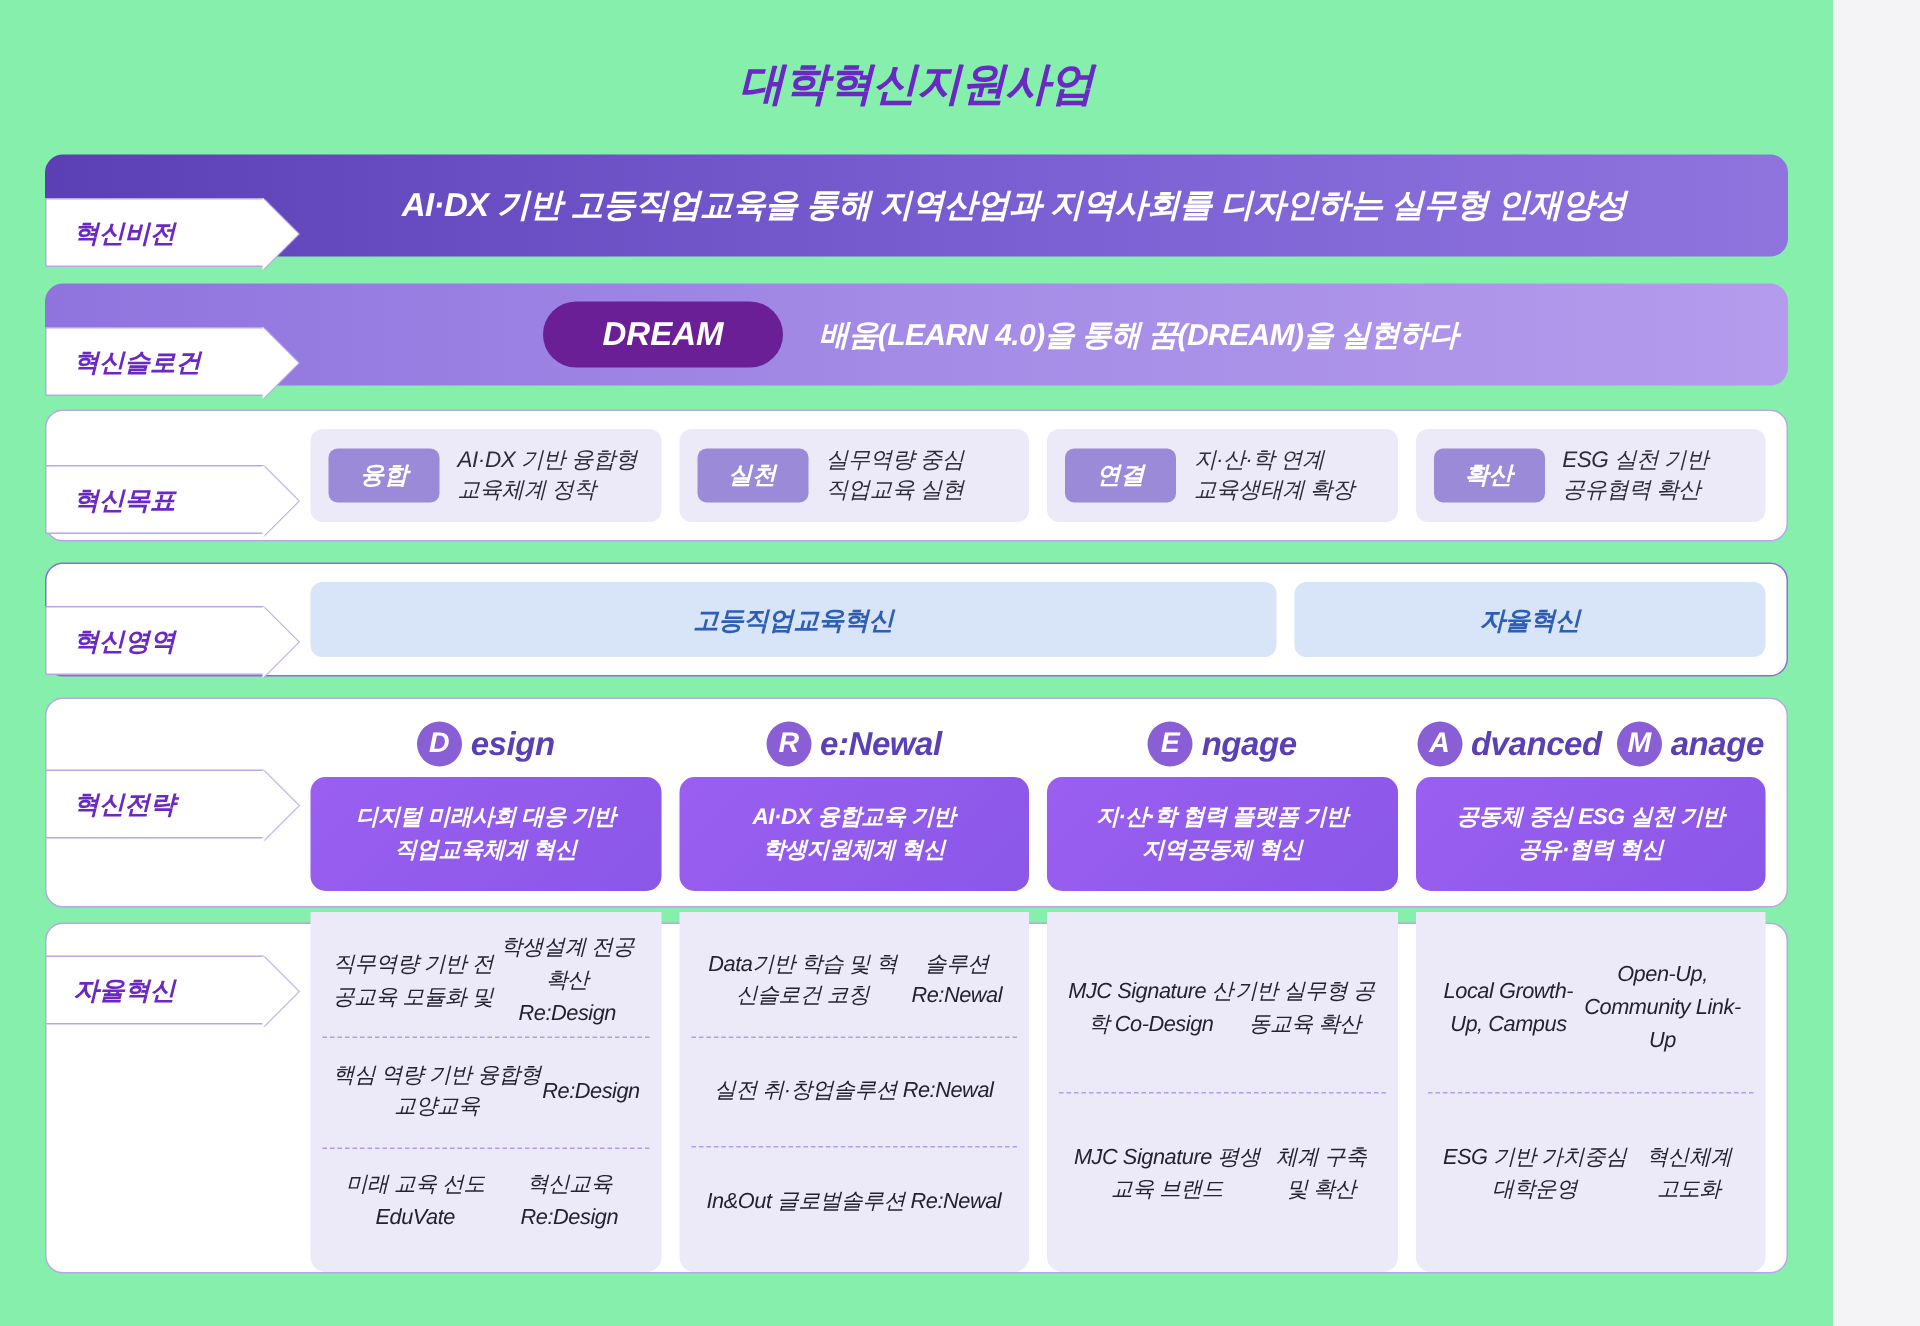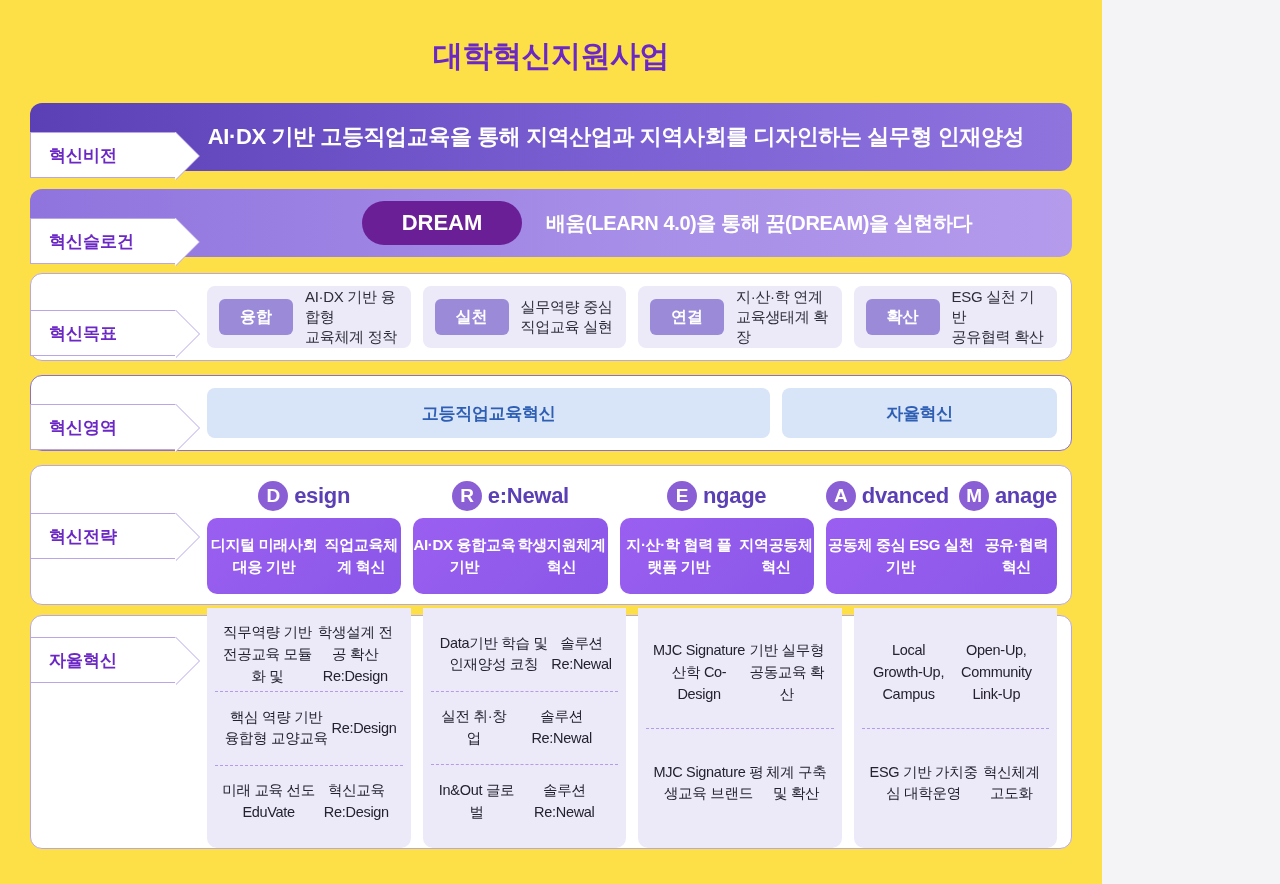--- a/index.html
+++ b/index.html
@@ -4,23 +4,24 @@
 <style>
   * { box-sizing: border-box; }
   html, body {
     margin: 0; padding: 0;
     width: 1280px; height: 884px;
     background: #f4f4f6;
     font-family: "Liberation Sans", sans-serif;
   }
   .page {
     position: relative;
-    width: 1102px; height: 884px;
-    background: #fde047;
+    width: 1222px; height: 884px;
+    background: #86efac;
     overflow: hidden;
+    font-style: italic;
   }
 
   
   .title {
     text-align: center;
     font-size: 30px;
     font-weight: bold;
     color: #6b28c4;
     letter-spacing: -0.5px;
     padding-top: 36px;
@@ -209,21 +210,21 @@
     display: inline-flex; align-items: center; justify-content: center;
     margin-right: 2px;
   }
   .strat-card {
     width: 100%;
     height: 76px;
     border-radius: 10px;
     background: linear-gradient(135deg, #9a5ff0 0%, #8a57e8 100%);
     color: #ffffff;
     font-size: 15px; font-weight: bold;
-    display: flex; 
+    display: flex; flex-direction: column;
     align-items: center; justify-content: center;
     line-height: 1.45;
     letter-spacing: -0.3px;
     text-align: center;
   }
 
   
   .detail-wrap {
     margin: 10px 30px 0 30px;
     height: 234px;
@@ -409,21 +410,21 @@
           <span class="line">Re:Design</span>
         </div>
         <div class="detail-item">
           <span class="line">미래 교육 선도 EduVate</span>
           <span class="line">혁신교육 Re:Design</span>
         </div>
       </div>
 
       <div class="detail-col">
         <div class="detail-item">
-          <span class="line">Data기반 학습 및 인재양성 코칭</span>
+          <span class="line">Data기반 학습 및 혁신슬로건 코칭</span>
           <span class="line">솔루션 Re:Newal</span>
         </div>
         <div class="detail-item">
           <span class="line">실전 취·창업</span>
           <span class="line">솔루션 Re:Newal</span>
         </div>
         <div class="detail-item">
           <span class="line">In&amp;Out 글로벌</span>
           <span class="line">솔루션 Re:Newal</span>
         </div>

